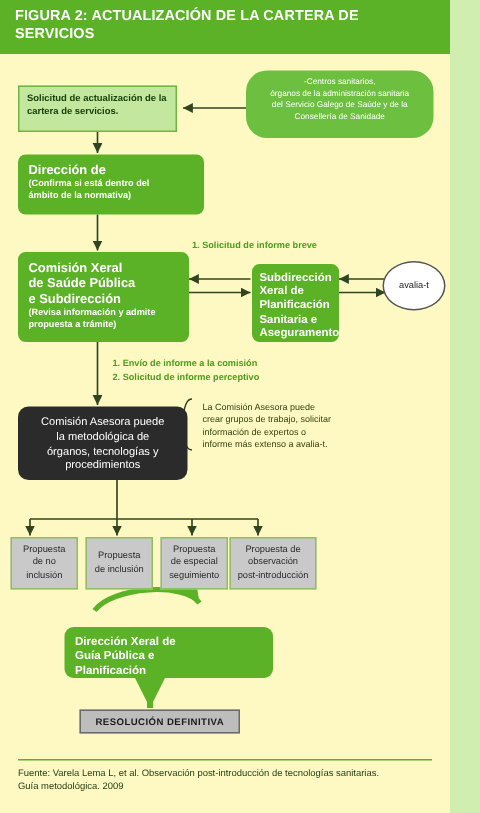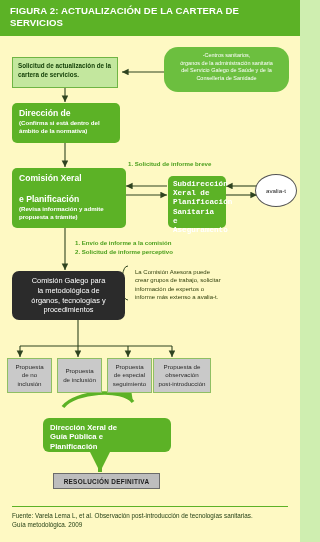--- a/index.html
+++ b/index.html
@@ -227,64 +227,64 @@
     <span>cartera de servicios.</span>
   </div>
 
   <div class="box roundpill" style="left:164px; top:47px; width:125px; height:45px;">
     <span>-Centros sanitarios,</span><br>
     <span>órganos de la administración sanitaria</span><br>
     <span>del Servicio Galego de Saúde y de la</span><br>
     <span>Consellería de Sanidade</span>
   </div>
 
-  <div class="box greenbox" style="left:12px; top:103px; width:108px; height:40px;">
+  <div class="box greenbox" style="left:12px; top:103px; width:124px; height:40px;">
     <div class="head">
       <span>Dirección de</span><br>
     </div>
     <div class="sub">
       <span>(Confirma si está dentro del</span><br>
       <span>ámbito de la normativa)</span>
     </div>
   </div>
 
   <div class="box greenbox" style="left:12px; top:168px; width:114px; height:60px;">
     <div class="head">
       <span>Comisión Xeral</span><br>
-      <br>
-      <span>e Planificación</span>
+      <span>de Saúde Pública</span><br>
+      <span>e Subdirección</span>
     </div>
     <div class="sub">
       <span>(Revisa información y admite</span><br>
       <span>propuesta a trámite)</span>
     </div>
   </div>
 
-  <div class="box greenbox" style="left:168px; top:176px; width:58px; height:52px; padding:4px 5px;font-family:Liberation Mono, monospace;">
+  <div class="box greenbox" style="left:168px; top:176px; width:58px; height:52px; padding:4px 5px;">
     <div class="head" style="font-size:7.6px; line-height:9.2px;">
       <span>Subdirección</span><br>
       <span>Xeral de</span><br>
       <span>Planificación</span><br>
       <span>Sanitaria e</span><br>
       <span>Aseguramento</span>
     </div>
   </div>
 
   <div class="box ellipse" style="left:255px; top:174px; width:42px; height:33px;">
     <span>avalia-t</span>
   </div>
 
   <div class="flowlabel" style="left:128px; top:160px;">1. Solicitud de informe breve</div>
 
   <div class="flowlabel" style="left:75px; top:239px;">1. Envío de informe a la comisión</div>
   <div class="flowlabel" style="left:75px; top:248px;">2. Solicitud de informe perceptivo</div>
 
   <div class="box darkbox" style="left:12px; top:271px; width:113px; height:49px; border-radius:7px;">
     <div>
-      <span>Comisión Galego para</span><br>
+      <span>Comisión Asesora puede</span><br>
       <span>la metodológica de</span><br>
       <span>órganos, tecnologías y</span><br>
       <span>procedimientos</span>
     </div>
   </div>
 
   <div class="notetext" style="left:135px; top:268px; width:152px;">
     <span>La Comisión Asesora puede</span><br>
     <span>crear grupos de trabajo, solicitar</span><br>
     <span>información de expertos o</span><br>
@@ -315,21 +315,21 @@
   </div>
 
   <div class="box graybox" style="left:153px; top:358px; width:58px; height:35px;">
     <div>
       <span>Propuesta de</span><br>
       <span>observación</span><br>
       <span>post-introducción</span>
     </div>
   </div>
 
-  <div class="box greenbox" style="left:43px; top:418px; width:128px; height:34px; border-radius:6px; padding:5px 7px;">
+  <div class="box greenbox" style="left:43px; top:418px; width:139px; height:34px; border-radius:6px; padding:5px 7px;">
     <div class="head" style="font-size:7.7px; line-height:9.3px;">
       <span>Dirección Xeral de</span><br>
       <span>Guía Pública e</span><br>
       <span>Planificación</span>
     </div>
   </div>
 
   <div class="box resolbox" style="left:53px; top:473px; width:107px; height:16px;">
     <span>RESOLUCIÓN DEFINITIVA</span>
   </div>

